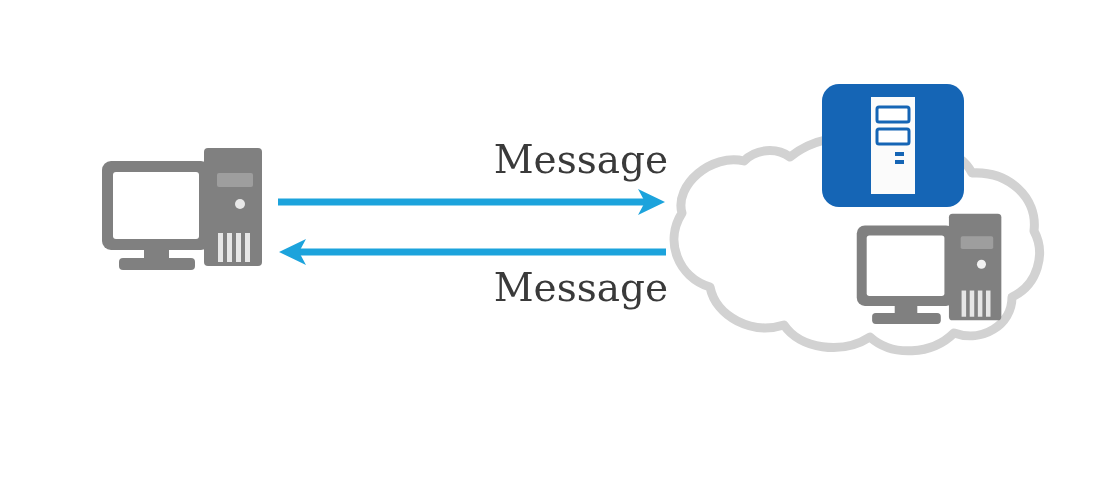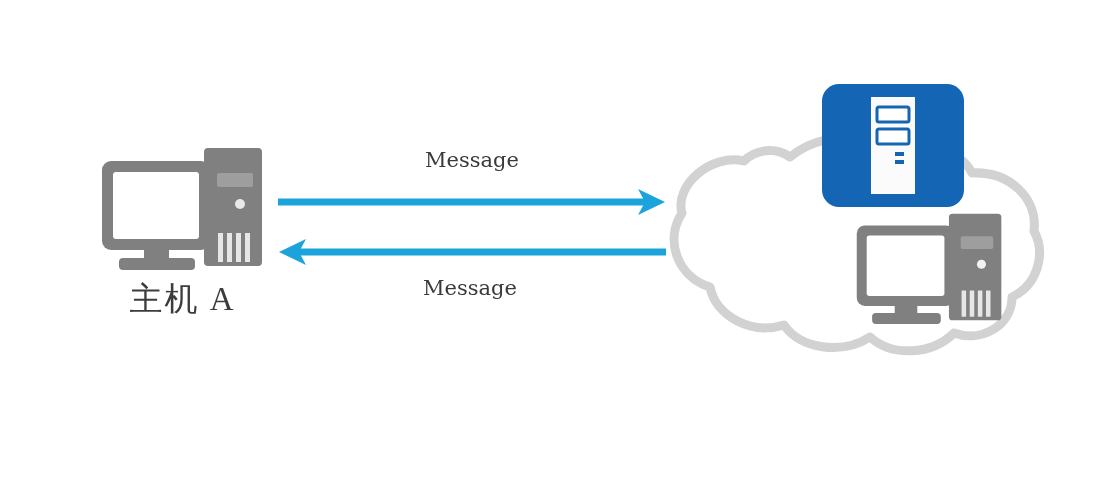--- a/index.html
+++ b/index.html
@@ -68,23 +68,23 @@
     left: 0;
     display: block;
   }
   #arrow-forward-svg { top: 46px; }
   #arrow-back-svg { top: 0px; }
 
   .msg-label {
     position: absolute;
     left: 0;
     width: 100%;
-    text-align: center;
+    text-align: right;
     font-family: "DejaVu Serif", "Liberation Serif", serif;
-    font-size: 21px;
+    font-size: 39px;
     line-height: 36px;
     color: #3a3a3a;
     white-space: nowrap;
   }
   #msg-forward-label { top: 2px; }
   #msg-back-label { top: 34px; }
 
   
   #cloud-group {
     position: absolute;
@@ -137,21 +137,20 @@
         <rect x="2" y="16" width="108" height="89" rx="9" fill="#808080"></rect>
 
         <rect x="13" y="27" width="86" height="67" rx="3" fill="#ffffff"></rect>
 
         <rect x="44" y="104" width="25" height="10" fill="#808080"></rect>
 
         <rect x="19" y="113" width="76" height="12" rx="4" fill="#808080"></rect>
       </svg>
     </div>
 
-    <div id="host-a-label">主机 A</div>
   </div>
 
   <div id="arrow-forward-group">
     <div id="msg-forward-label" class="msg-label">Message</div>
 
     <svg id="arrow-forward-svg" class="arrow-svg" width="392" height="32" viewBox="0 0 392 32" xmlns="http://www.w3.org/2000/svg">
       <line x1="2" y1="16" x2="372" y2="16" stroke="#1ca3dc" stroke-width="7" stroke-linecap="butt"></line>
       <path d="M362 3 L389 16 L362 29 L369 16 Z" fill="#1ca3dc"></path>
     </svg>
   </div>

